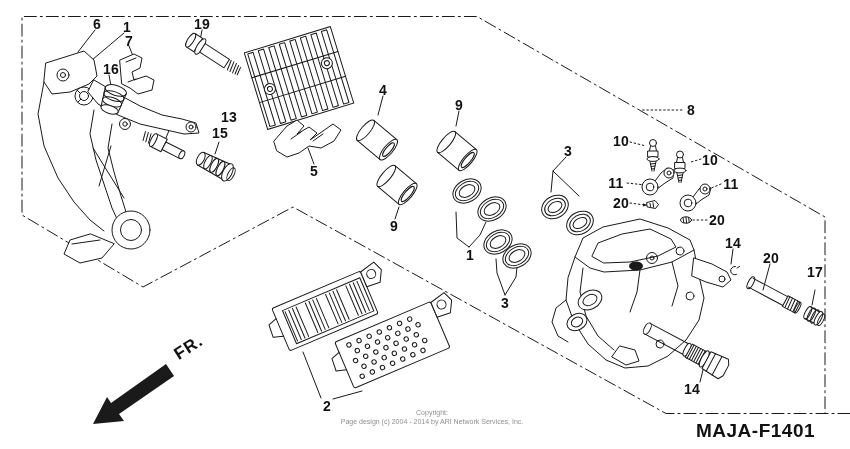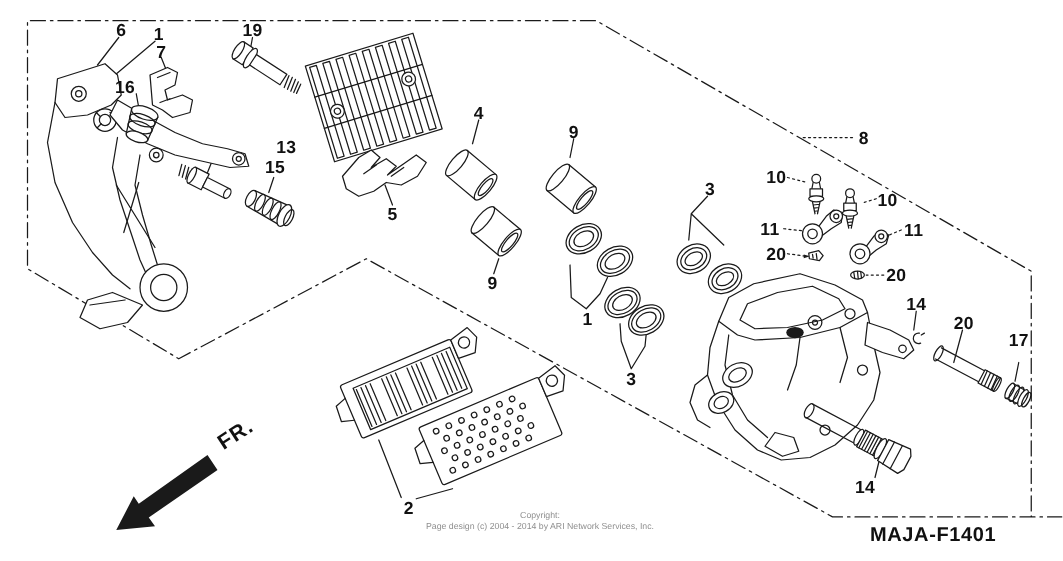--- a/index.html
+++ b/index.html
@@ -9,21 +9,21 @@
   .w{fill:#ffffff;}
   .b{fill:#1a1a1a;stroke:none;}
   .frame{stroke-dasharray:12 4 2 4;}
   .dotted{stroke-dasharray:1.6 2.6;}
   .callout{position:absolute;transform:translate(-50%,-50%);font-size:14px;font-weight:700;
            color:#111;letter-spacing:.3px;white-space:nowrap;}
   .fr{position:absolute;left:176px;top:356px;transform:translate(0,-50%) rotate(-33deg);
       transform-origin:left center;font-size:17px;font-weight:800;color:#111;letter-spacing:1px;}
   .copyright{position:absolute;left:262px;top:408px;width:340px;text-align:center;
              font-size:7px;line-height:9px;color:#8f8f8f;}
-  .code{position:absolute;left:696px;top:420px;font-size:16px;font-weight:700;color:#111;
+  .code{position:absolute;left:696px;top:420px;font-size:19px;font-weight:700;color:#111;
         letter-spacing:.5px;}
 </style>
 </head>
 <body>
 
 <div class="stage">
 
 <svg width="850" height="449" viewBox="0 0 850 449" stroke="#1a1a1a" fill="none" stroke-width="1" stroke-linecap="round" stroke-linejoin="round">
 
   <g>
@@ -336,21 +336,21 @@
 
   <g>
     <path class="b" d="M166,364 L111,403 L107,397 L93,424 L124,421 L119,414 L174,376 Z"></path>
   </g>
 </svg>
 
   <div>
       <span class="callout" style="left: 97px; top: 24px;">6</span>
       <span class="callout" style="left: 127px; top: 27px;">1</span>
       <span class="callout" style="left: 129px; top: 41px;">7</span>
-      <span class="callout" style="left: 100px; top: 69px; text-align: center;">16</span>
+      <span class="callout" style="left: 111px; top: 69px; text-align: center;">16</span>
       <span class="callout" style="left: 202px; top: 24px;">19</span>
       <span class="callout" style="left: 186px; top: 117px; margin-left: 43px;">13</span>
       <span class="callout" style="left: 220px; top: 133px;">15</span>
       <span class="callout" style="left: 383px; top: 90px;">4</span>
       <span class="callout" style="left: 314px; top: 171px;">5</span>
       <span class="callout" style="left: 459px; top: 105px;">9</span>
       <span class="callout" style="left: 394px; top: 226px;">9</span>
       <span class="callout" style="left: 470px; top: 255px;">1</span>
       <span class="callout" style="left: 568px; top: 151px;">3</span>
       <span class="callout" style="left: 505px; top: 303px;">3</span>

